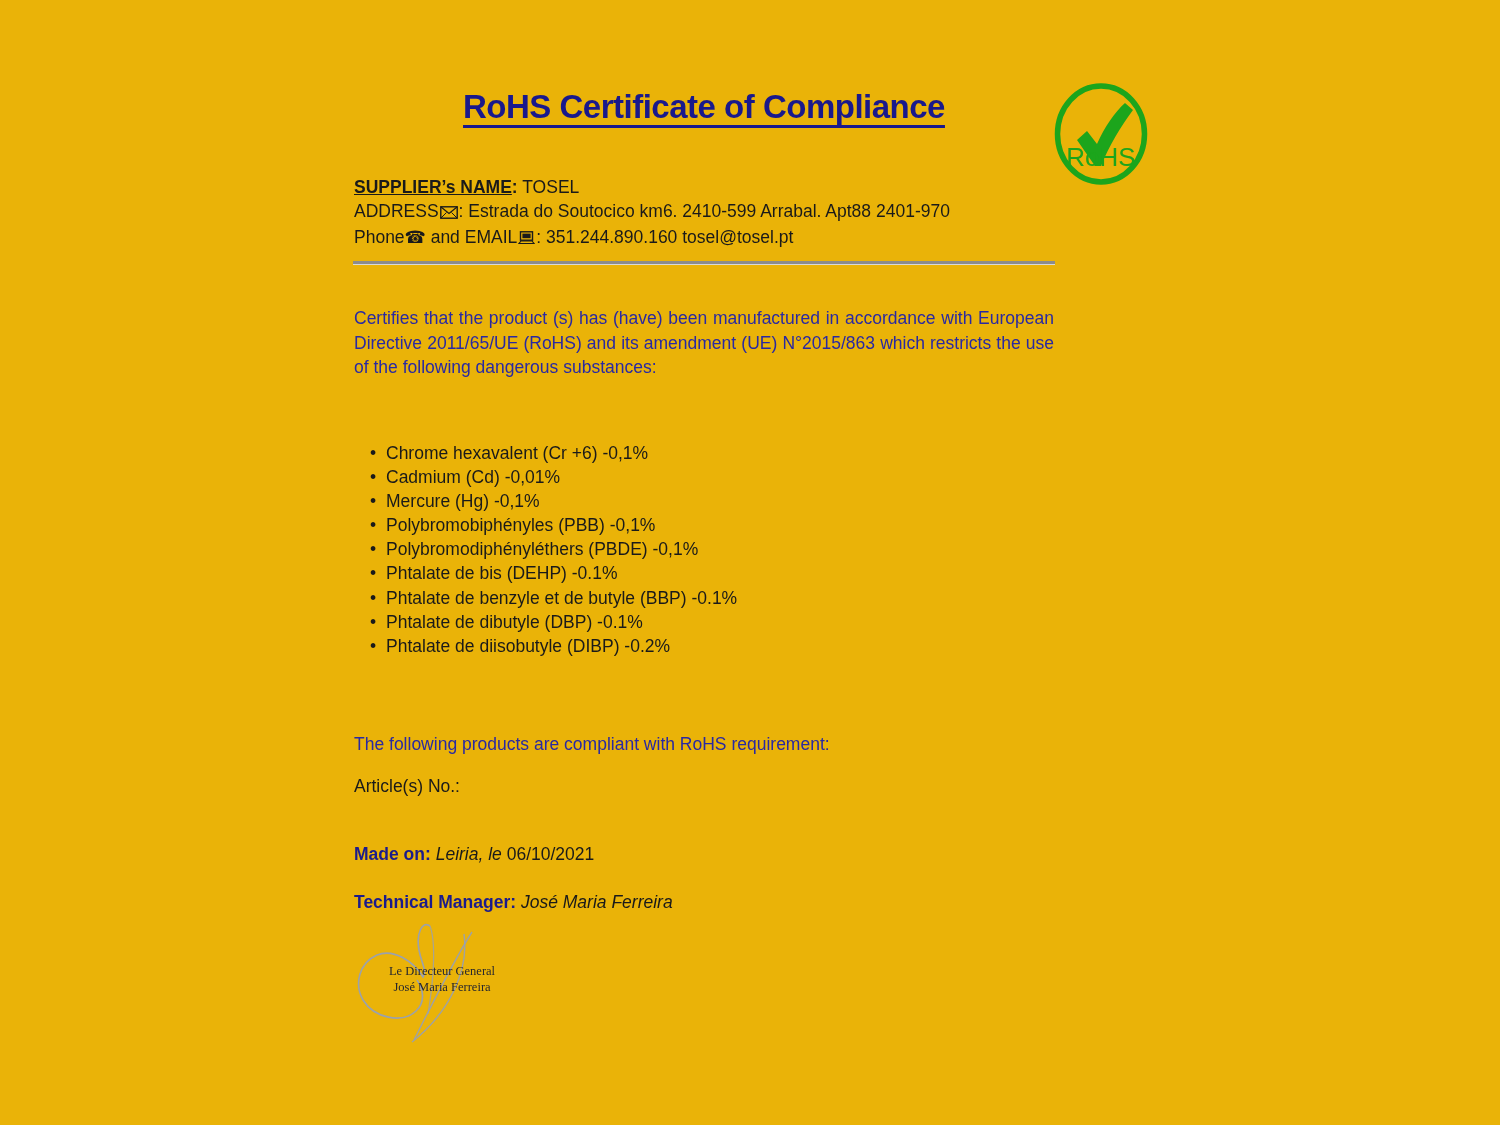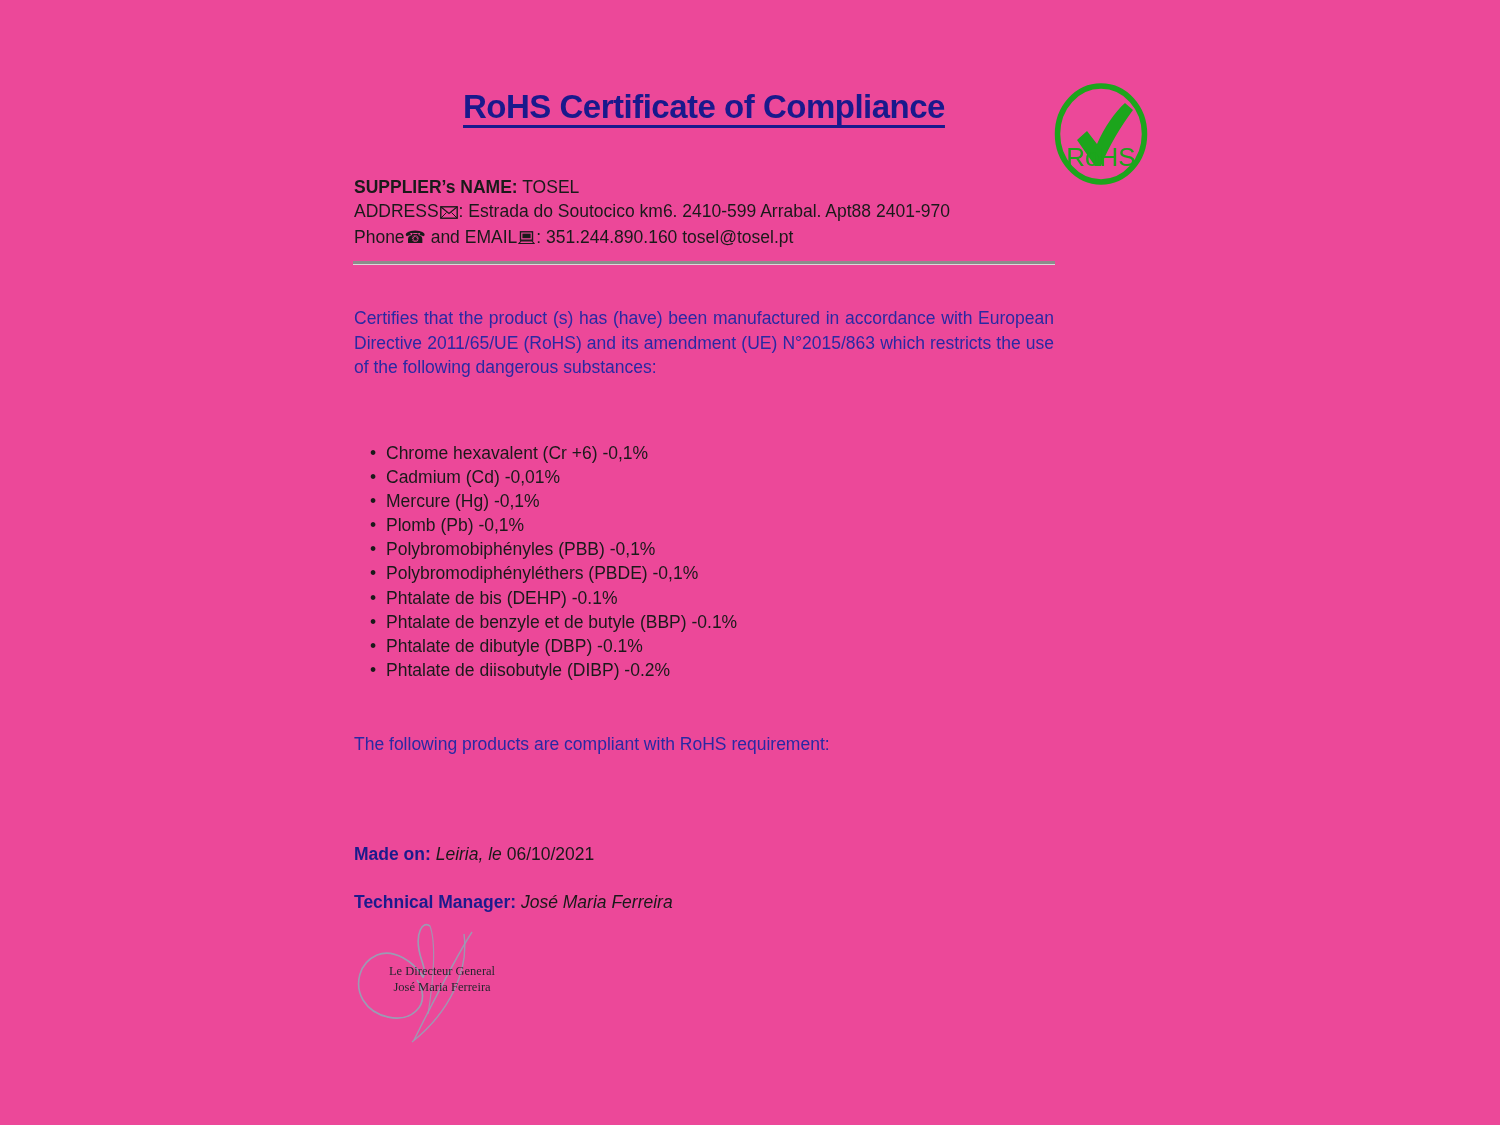--- a/index.html
+++ b/index.html
@@ -1,19 +1,19 @@
 <!DOCTYPE html>
 <html><head>
 <meta charset="utf-8">
 <style>
   html,body{margin:0;padding:0;background:#fff;}
   .page{
     position:relative;
     width:1500px;height:1125px;
-    background:#ec4899;
+    background:#eab308;
     font-family:"Liberation Sans","DejaVu Sans",sans-serif;
     color:#1a1a1a;
     overflow:hidden;
   }
   
   .title{
     position:absolute;left:354px;top:88px;width:700px;
     text-align:center;
     font-size:33px;font-weight:bold;
     color:#19198c;
@@ -23,21 +23,21 @@
     letter-spacing:-0.5px;
     margin:0;
   }
   
   .logo{position:absolute;left:1053px;top:82px;width:96px;height:104px;}
   
   .supplier{
     position:absolute;left:354px;top:175px;width:710px;
     font-size:17.5px;line-height:24px;color:#1a1a1a;
   }
-  .supplier .lbl-underline{font-weight:bold;margin-top:37px;}
+  .supplier .lbl-underline{font-weight:bold;text-decoration:underline;margin-top:37px;}
   .supplier .bold{font-weight:bold;}
   .icon-inline{display:inline-block;vertical-align:-2px;margin:0 1px;}
   .phone-glyph{font-family:"DejaVu Sans",sans-serif;font-size:17px;}
   
   .divider{
     position:absolute;left:353px;top:261px;width:702px;height:3px;
     background:#8c8c8c;border-bottom:1px solid #d9d9d9;
   }
   
   .certifies{
@@ -115,31 +115,31 @@
   </div>
 
   <div class="divider"></div>
 
   <div class="certifies">Certifies that the product (s) has (have) been manufactured in accordance with European Directive 2011/65/UE (RoHS) and its amendment (UE) N°2015/863 which restricts the use of the following dangerous substances:</div>
 
   <ul class="substances">
     <li><span class="blt">•</span><span>Chrome hexavalent (Cr +6) -0,1%</span></li>
     <li><span class="blt">•</span><span>Cadmium (Cd) -0,01%</span></li>
     <li><span class="blt">•</span><span>Mercure (Hg) -0,1%</span></li>
-    <li><span class="blt">•</span><span>Plomb (Pb) -0,1%</span></li>
     <li><span class="blt">•</span><span>Polybromobiphényles (PBB) -0,1%</span></li>
     <li><span class="blt">•</span><span>Polybromodiphényléthers (PBDE) -0,1%</span></li>
     <li><span class="blt">•</span><span>Phtalate de bis (DEHP) -0.1%</span></li>
     <li><span class="blt">•</span><span>Phtalate de benzyle et de butyle (BBP) -0.1%</span></li>
     <li><span class="blt">•</span><span>Phtalate de dibutyle (DBP) -0.1%</span></li>
     <li><span class="blt">•</span><span>Phtalate de diisobutyle (DIBP) -0.2%</span></li>
   </ul>
 
   <div class="statement">The following products are compliant with RoHS requirement:</div>
 
+  <div class="article">Article(s) No.:</div>
 
   <div class="made-on">
     <span class="navy-bold">Made on:</span><span class="italic"> Leiria, le</span><span> 06/10/2021</span>
   </div>
 
   <div class="tech-manager">
     <span class="navy-bold">Technical Manager:</span><span class="italic"> José Maria Ferreira</span>
   </div>
 
   <svg class="sig-svg" width="165" height="135" viewBox="0 0 165 135">

